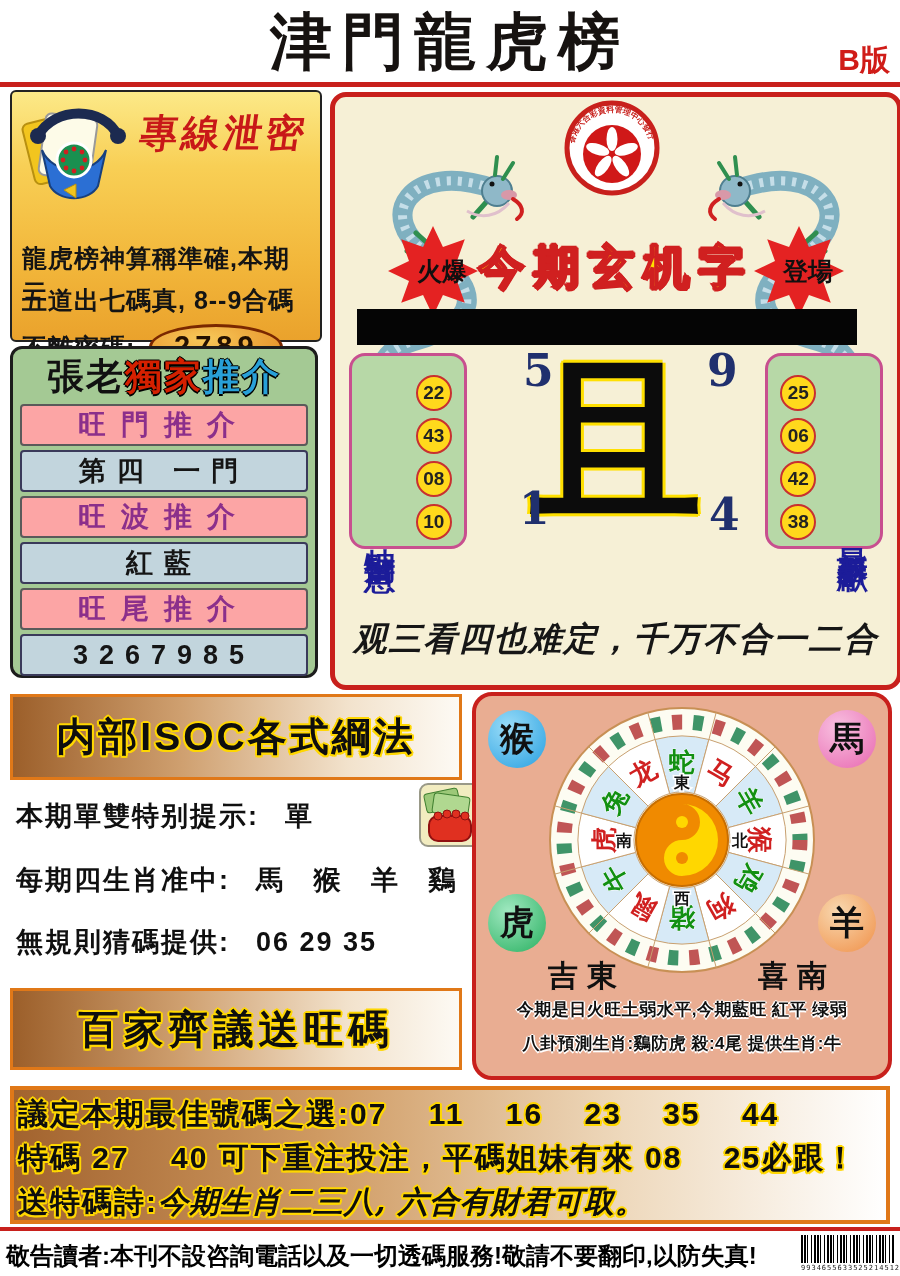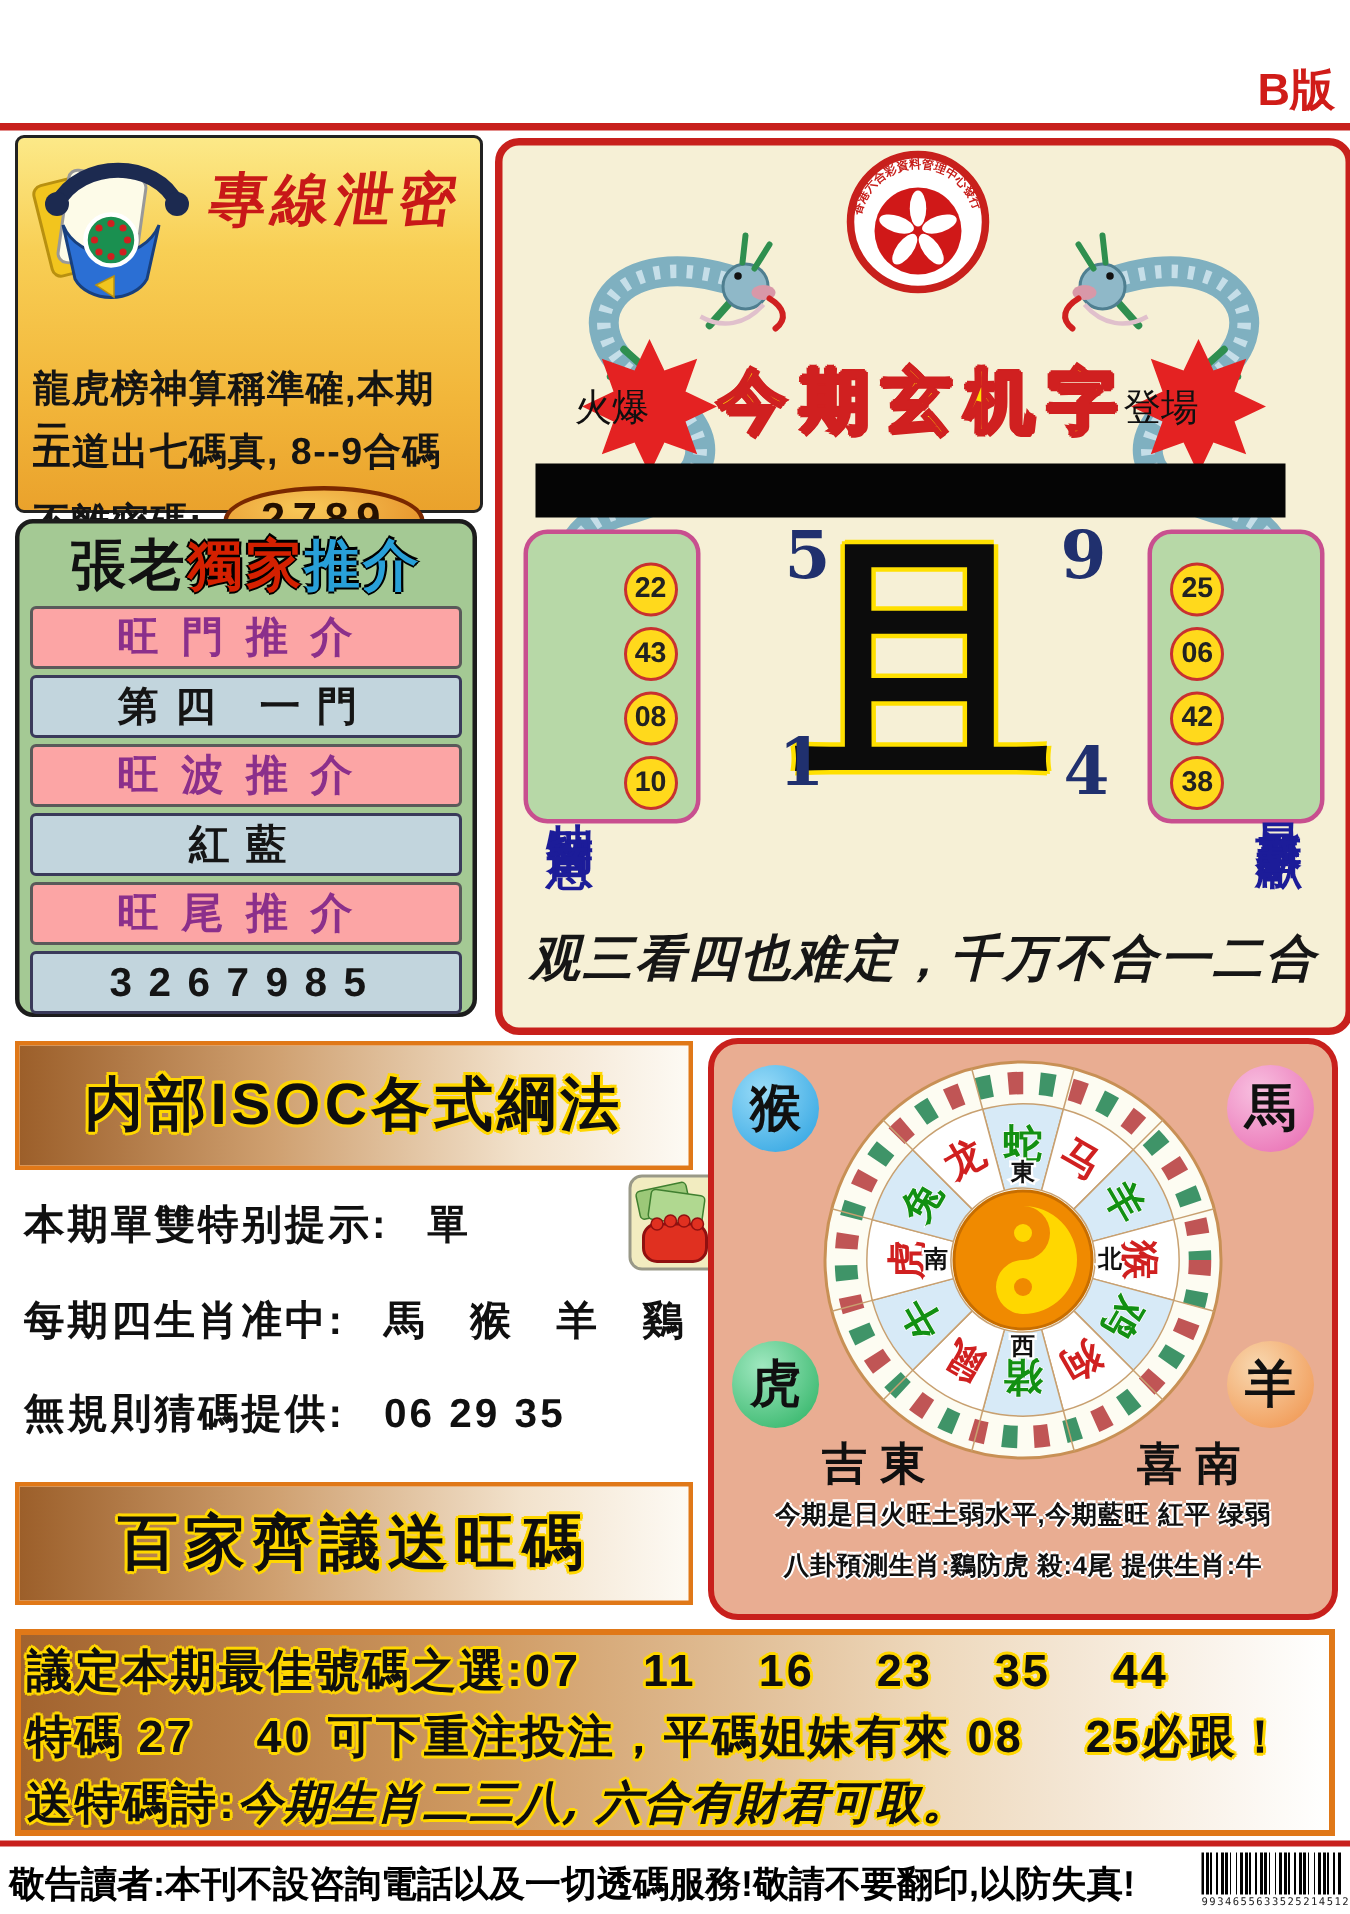--- a/index.html
+++ b/index.html
@@ -32,21 +32,21 @@
   .k-outline{text-shadow:1.5px 0 #000,-1.5px 0 #000,0 1.5px #000,0 -1.5px #000;}
   .zrow{height:38px;line-height:38px;margin:4px 2px;text-align:center;border-radius:4px;font-weight:900;}
   .zrow.lab{background:#fca5a5;border:2px solid #5a5a5a;color:#8b2f8b;font-size:28px;letter-spacing:15px;}
   .zrow.val{background:#c2d5dd;border:2px solid #3a3a5a;color:#151515;font-size:27px;letter-spacing:11px;}
   
   .dragon-box{left:330px;top:92px;width:562px;height:588px;border:5px solid #c8201c;border-radius:16px;
               background:#f6f0d6;}
   .emblem{left:222px;top:2px;width:110px;height:98px;}
   .drg{top:32px;width:190px;height:300px;} .drg.l{left:4px;} .drg.r{right:4px;transform:scaleX(-1);}
   .burst{top:128px;width:100px;height:92px;} .burst.l{left:48px;} .burst.r{right:48px;}
-  .burst span{position:absolute;left:0;right:16px;top:30px;text-align:left;font-size:25px;font-weight:400;color:#101010;}
+  .burst span{position:absolute;left:0;right:16px;top:30px;text-align:right;font-size:25px;font-weight:700;color:#101010;}
   .headline{left:0;right:0;top:140px;text-align:center;font-size:46px;font-weight:900;color:#ffe000;
             letter-spacing:9px;-webkit-text-stroke:2px #d02020;
             text-shadow:2px 0 0 #d02020,-2px 0 0 #d02020,0 2px 0 #d02020,0 -2px 0 #d02020;}
   .redact{left:22px;top:212px;width:500px;height:36px;background:#050505;}
   .pill{top:256px;width:118px;height:196px;background:#b7d8a7;border:3px solid #c84f8f;border-radius:16px;
         display:flex;align-items:flex-end;justify-content:space-around;box-sizing:border-box;padding:6px 2px;}
   .pill.l{left:14px;} .pill.r{right:14px;}
   .pill-label{writing-mode:vertical-rl;text-orientation:upright;font-size:31px;font-weight:900;color:#1c1c99;
               letter-spacing:4px;line-height:1;}
   .numcol{display:flex;flex-direction:column;gap:7px;}
@@ -99,20 +99,21 @@
            background:repeating-linear-gradient(90deg,#000 0 2px,#fff 2px 3px,#000 3px 5px,#fff 5px 6px,
                       #000 6px 7px,#fff 7px 10px,#000 10px 11px,#fff 11px 13px);}
   .bdigits{left:801px;top:1264px;width:93px;text-align:center;font-size:7px;letter-spacing:1px;
            font-family:"DejaVu Sans Mono",monospace;color:#222;}
 </style>
 </head>
 <body>
 
 <div class="page">
 
+  <div class="abs title">津門龍虎榜</div>
   <div class="abs edition">B版</div>
   <div class="abs rule-top"></div>
 
   <div class="abs gold-box">
     <svg class="abs" style="left:6px;top:6px" width="112" height="106" viewBox="0 0 112 106">
       <rect x="10" y="20" width="52" height="62" rx="6" fill="#f2c51e" stroke="#b89010" stroke-width="2" transform="rotate(-14 36 51)"></rect>
       <rect x="24" y="18" width="52" height="62" rx="6" fill="#fdfbe8" stroke="#999" stroke-width="2" transform="rotate(8 50 49)"></rect>
       <path d="M20,38 C36,8 86,8 100,38" fill="none" stroke="#1c2a50" stroke-width="10" stroke-linecap="round"></path>
       <circle cx="20" cy="38" r="8" fill="#1c2a50"></circle>
         <circle cx="100" cy="38" r="8" fill="#1c2a50"></circle>

